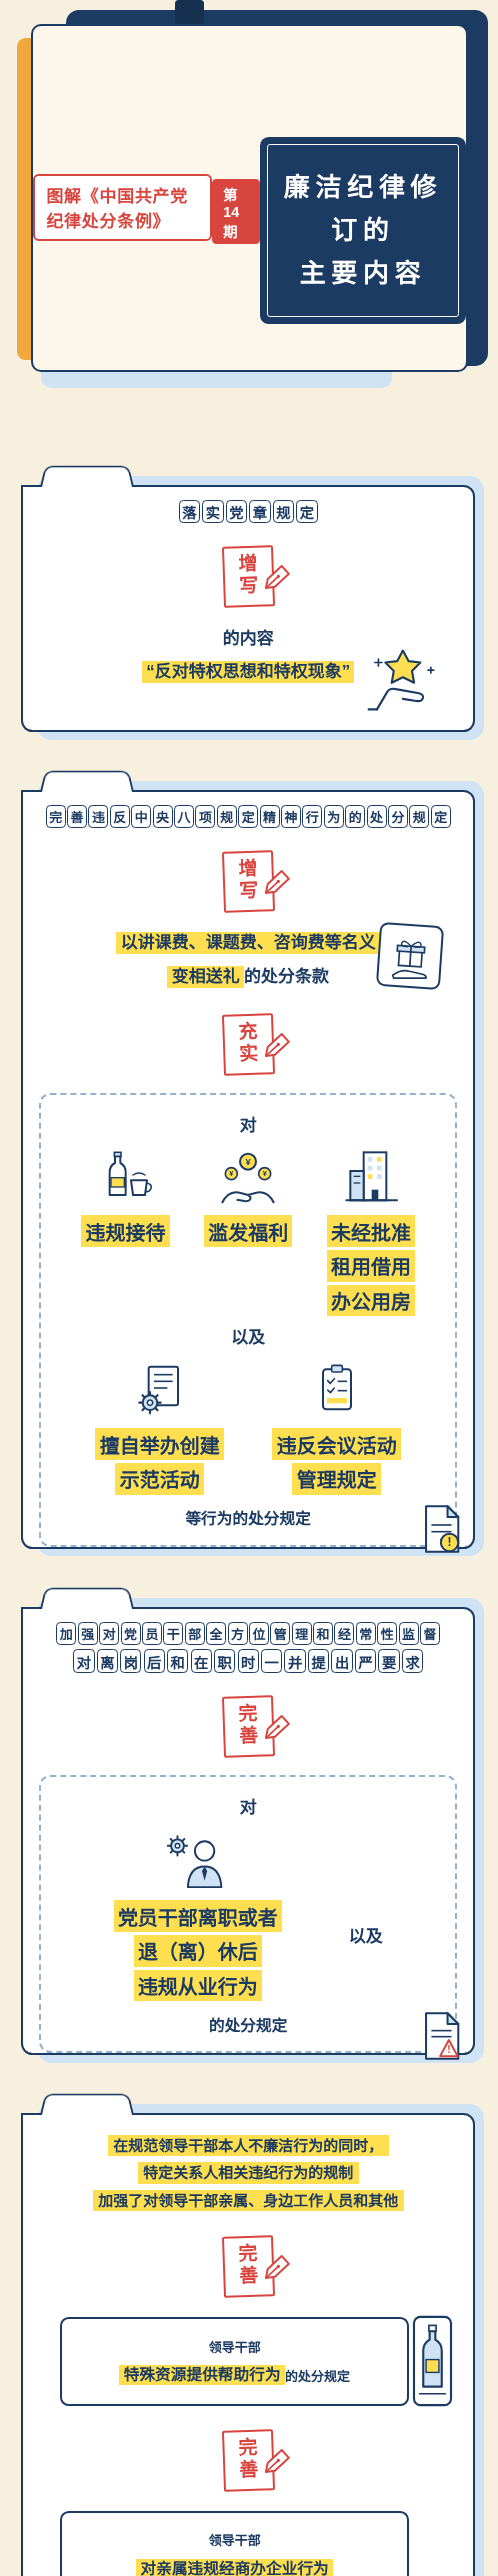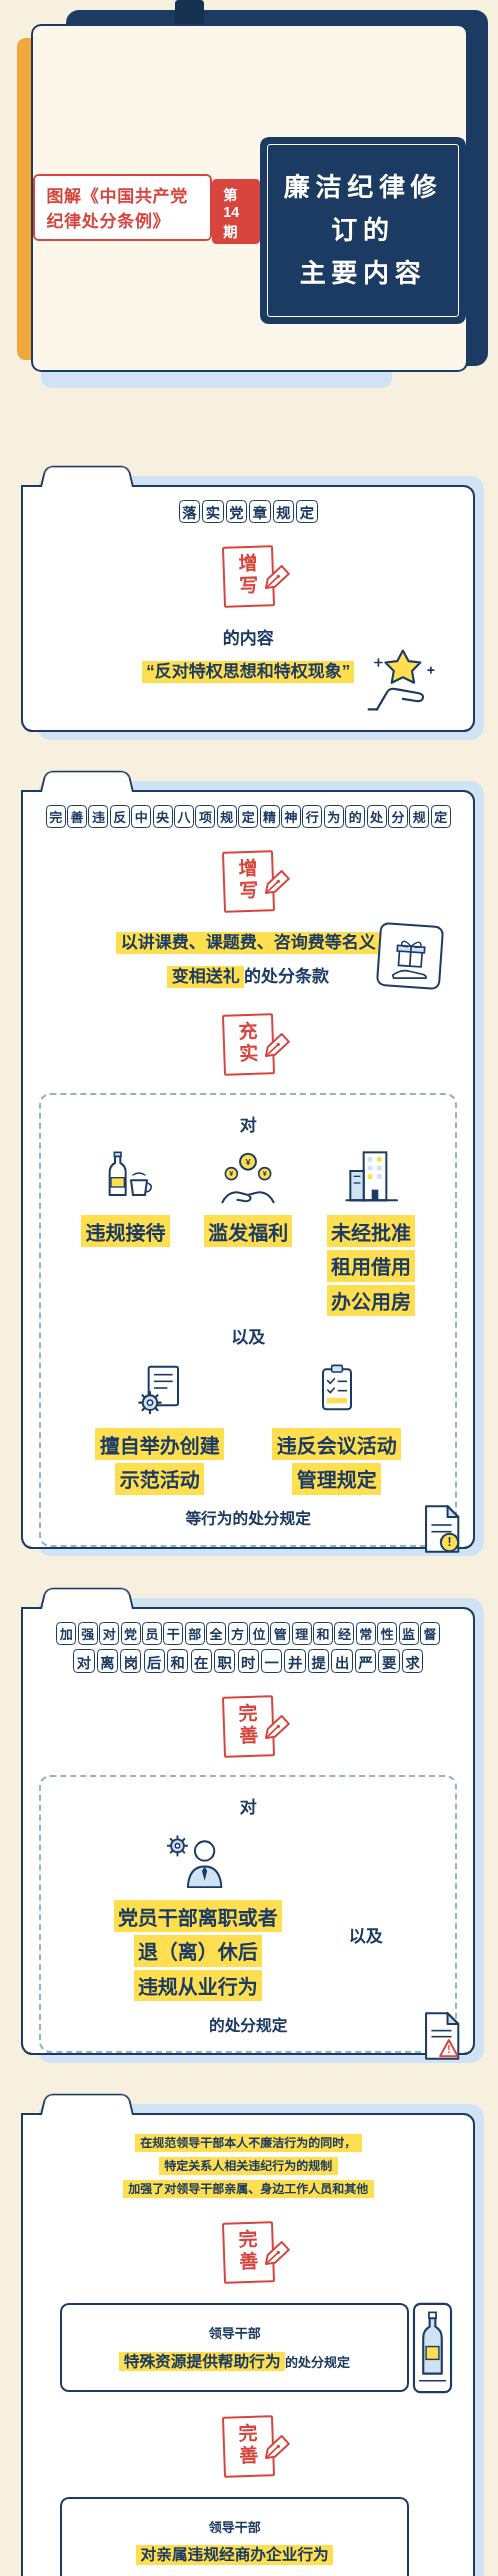--- a/index.html
+++ b/index.html
@@ -89,21 +89,21 @@
   .s3 .folder-body{min-height:443px;}
   .s3-box{min-height:262px;}
   .s3-row{display:flex;justify-content:space-evenly;align-items:flex-start;margin-top:5.7px;}
   .yiji-mid{margin-top:98px;font-weight:bold;font-size:17px;color:var(--navy);}
   .s3 .icon-box{height:68px;}
 
   
   .s4 .folder-body{min-height:570px;}
   .s4-title{margin-top:18.5px;text-align:center;}
   .s4-title .line{margin-top:4.3px;}
-  .s4-title .hl{font-size:12px;padding:2.1px 5.7px;}
+  .s4-title .hl{font-size:15px;padding:2.1px 5.7px;}
   .s4 .stamp{margin:24px auto 20px;}
   .doc-box{position:relative;border:2.1px solid var(--navy);border-radius:8.6px;background:#fff;
     margin:0 51px 0 24px;padding:13px 7.1px 15.7px;text-align:center;}
   .doc-box .line{margin-top:5.7px;}
   .doc-box .hl{font-size:15.7px;}
   .doc-box .plain{font-size:13px;font-family:Liberation Serif, serif;}
   .bottle-side{position:absolute;right:-47px;top:50%;transform:translateY(-50%);width:43px;height:94px;}
 </style>
 </head>
 <body>

